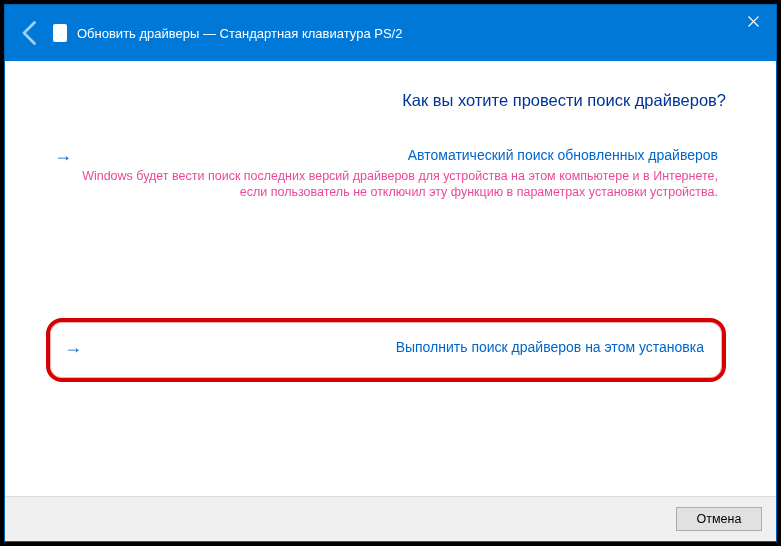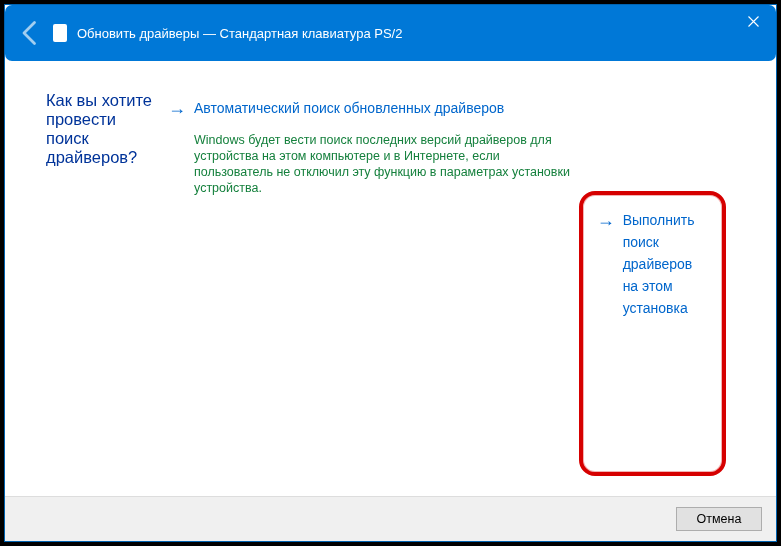--- a/index.html
+++ b/index.html
@@ -31,21 +31,20 @@
       flex-direction: column;
     }
     .titlebar {
       height: 56px;
       background: #0078d7;
       display: flex;
       align-items: center;
       position: relative;
       color: #fff;
       padding: 0 0 0 12px;
-      border-radius: 7px;
     }
     .titlebar .back {
       width: 28px;
       height: 28px;
       display: flex;
       align-items: center;
       justify-content: center;
       margin-right: 8px;
       opacity: 0.75;
     }
@@ -72,22 +71,23 @@
       justify-content: center;
     }
     .titlebar .close svg {
       width: 11px;
       height: 11px;
     }
     .content {
       flex: 1;
       padding: 30px 50px 20px 41px;
       display: flex;
-      flex-direction: row;
+      flex-direction: column;
       position: relative;
+      text-align: right;
     }
     .heading {
       color: #003399;
       font-size: 16.5px;
       font-weight: 400;
       margin-bottom: 28px;
     }
     .option {
       padding: 6px 8px 10px 8px;
       margin-bottom: 8px;
@@ -107,24 +107,24 @@
     }
     .option-texts {
       flex: 1;
     }
     .option-title {
       color: #0066cc;
       font-size: 14px;
       line-height: 22px;
     }
     .option-desc {
-      color: #15803d;
+      color: #ec4899;
       font-size: 12.5px;
       line-height: 16px;
-      margin-top: 13px;
+      margin-top: 2px;
     }
     .highlight-wrap {
       border: 4px solid #d60000;
       border-radius: 16px;
       padding: 8px 10px 10px 6px;
       margin-top: 100px;
       box-shadow: 0 0 0 1px rgba(214,0,0,0.3) inset;
     }
     .footer {
       border-top: 1px solid #ddd;

